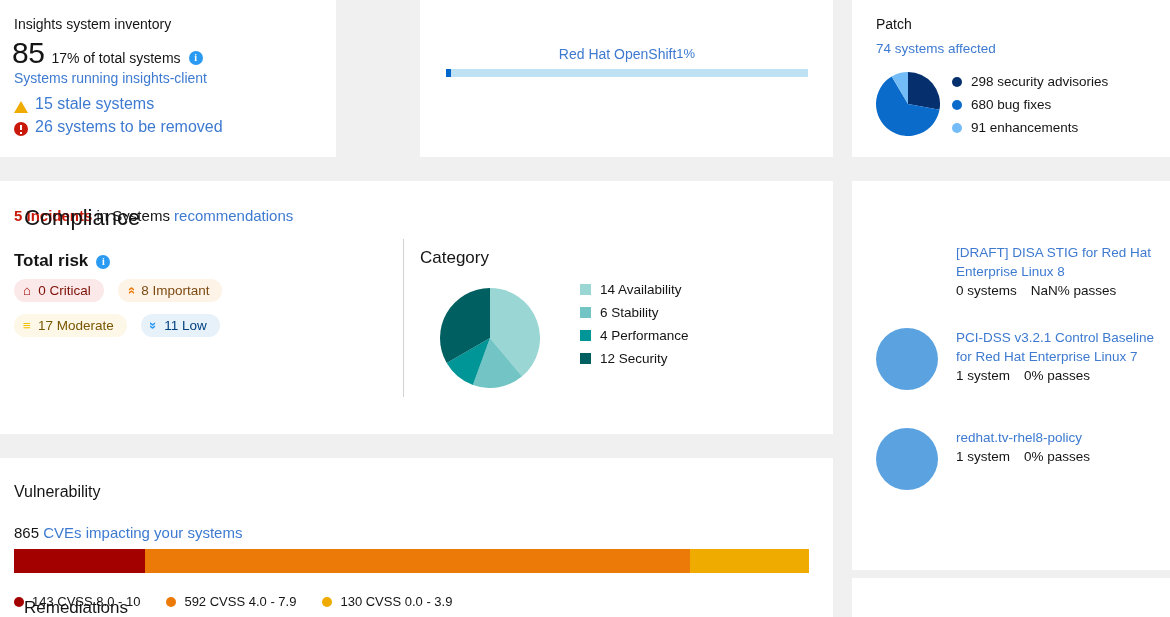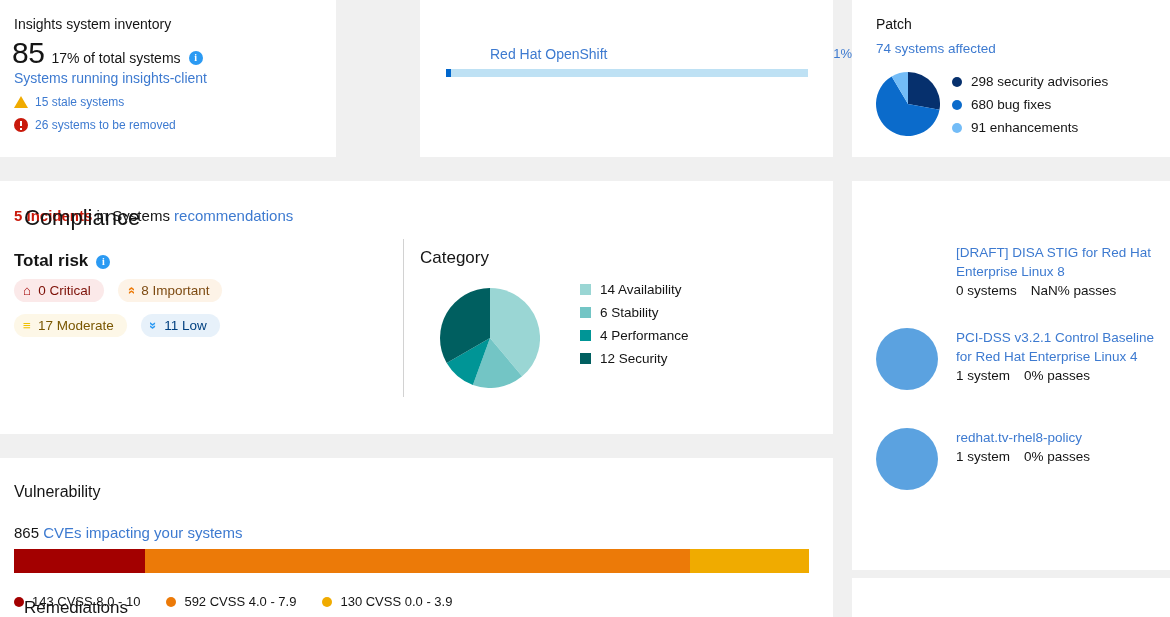--- a/index.html
+++ b/index.html
@@ -35,42 +35,42 @@
   .inv-countrow { position: absolute; left: 12px; top: 38px; display: flex; align-items: baseline; }
   .inv-count { font-size: 30px; font-weight: 400; color: #151515; line-height: 1; letter-spacing: -0.5px; }
   .inv-pct { font-size: 14px; margin-left: 7px; color: #151515; }
   .info-icon {
     display: inline-block; width: 14px; height: 14px; border-radius: 50%;
     background: #2b9af3; color: #fff; font-size: 10px; font-weight: bold;
     text-align: center; line-height: 14px; margin-left: 8px;
     font-family: "Liberation Serif", serif; position: relative; top: -2px;
   }
   .inv-link { position: absolute; left: 14px; top: 70px; font-size: 14px; }
-  .inv-row { position: absolute; left: 14px; font-size: 12px; display: flex; align-items: center; }
+  .inv-row { position: absolute; left: 14px; font-size: 16px; display: flex; align-items: flex-end; }
   .inv-row.stale { top: 95px; }
   .inv-row.removed { top: 118px; }
   .warn-tri {
     width: 0; height: 0; border-left: 7px solid transparent; border-right: 7px solid transparent;
     border-bottom: 12px solid #f0ab00; margin-right: 7px; position: relative;
   }
   .err-circle {
     width: 14px; height: 14px; border-radius: 50%; background: #c9190b;
     margin-right: 7px; position: relative; flex: none;
   }
   .err-circle::after {
     content: ""; position: absolute; left: 6px; top: 3px; width: 2px; height: 5px; background: #fff;
   }
   .err-circle::before {
     content: ""; position: absolute; left: 6px; top: 9.5px; width: 2px; height: 2px; background: #fff;
   }
 
   
   #card-subwatch { left: 420px; top: 0; width: 413px; height: 157px; }
   .sw-title { position: absolute; left: 26px; top: 16px; font-size: 14px; color: #151515; }
-  .sw-prodrow { position: absolute; left: 26px; top: 46px; width: 362px; display: flex; justify-content: space-between; font-size: 14px; margin-left: 44px; }
+  .sw-prodrow { position: absolute; left: 26px; top: 46px; width: 362px; display: flex; justify-content: center; font-size: 14px; }
   .sw-pct { color: #3d7ad0; font-size: 13px; }
   .sw-track { position: absolute; left: 26px; top: 69px; width: 362px; height: 8px; background: #bee1f4; }
   .sw-fill { height: 100%; background: #0066cc; }
 
   
   #card-patch { left: 852px; top: 0; width: 318px; height: 157px; }
   .pa-title { position: absolute; left: 24px; top: 16px; font-size: 14px; color: #151515; }
   .pa-link { position: absolute; left: 24px; top: 41px; font-size: 13.5px; }
   .pa-pie { position: absolute; left: 876px; top: 72px; width: 64px; height: 64px; }
   .pa-legend { position: absolute; left: 952px; top: 72px; font-size: 13.5px; }
@@ -267,21 +267,21 @@
       <div class="co-row" style="top: 243px;">
         <div class="co-circle hidden"></div>
         <div class="co-body">
           <div class="co-name link" style="max-width: 212px;">[DRAFT] DISA STIG for Red Hat Enterprise Linux 8</div>
           <div class="co-stats"><span>0 systems</span><span class="gap"></span><span>NaN% passes</span></div>
         </div>
       </div>
       <div class="co-row" style="top: 328px;">
         <div class="co-circle" style="background: rgb(91, 162, 224);"></div>
         <div class="co-body">
-          <div class="co-name link" style="max-width: 212px;">PCI-DSS v3.2.1 Control Baseline for Red Hat Enterprise Linux 4</div>
+          <div class="co-name link" style="max-width: 212px;">PCI-DSS v3.2.1 Control Baseline for Red Hat Enterprise Linux 7</div>
           <div class="co-stats"><span>1 system</span><span class="gap"></span><span>0% passes</span></div>
         </div>
       </div>
       <div class="co-row" style="top: 428px;">
         <div class="co-circle" style="background: rgb(91, 162, 224);"></div>
         <div class="co-body">
           <div class="co-name link" style="max-width: 212px;">redhat.tv-rhel8-policy</div>
           <div class="co-stats"><span>1 system</span><span class="gap"></span><span>0% passes</span></div>
         </div>
       </div>

